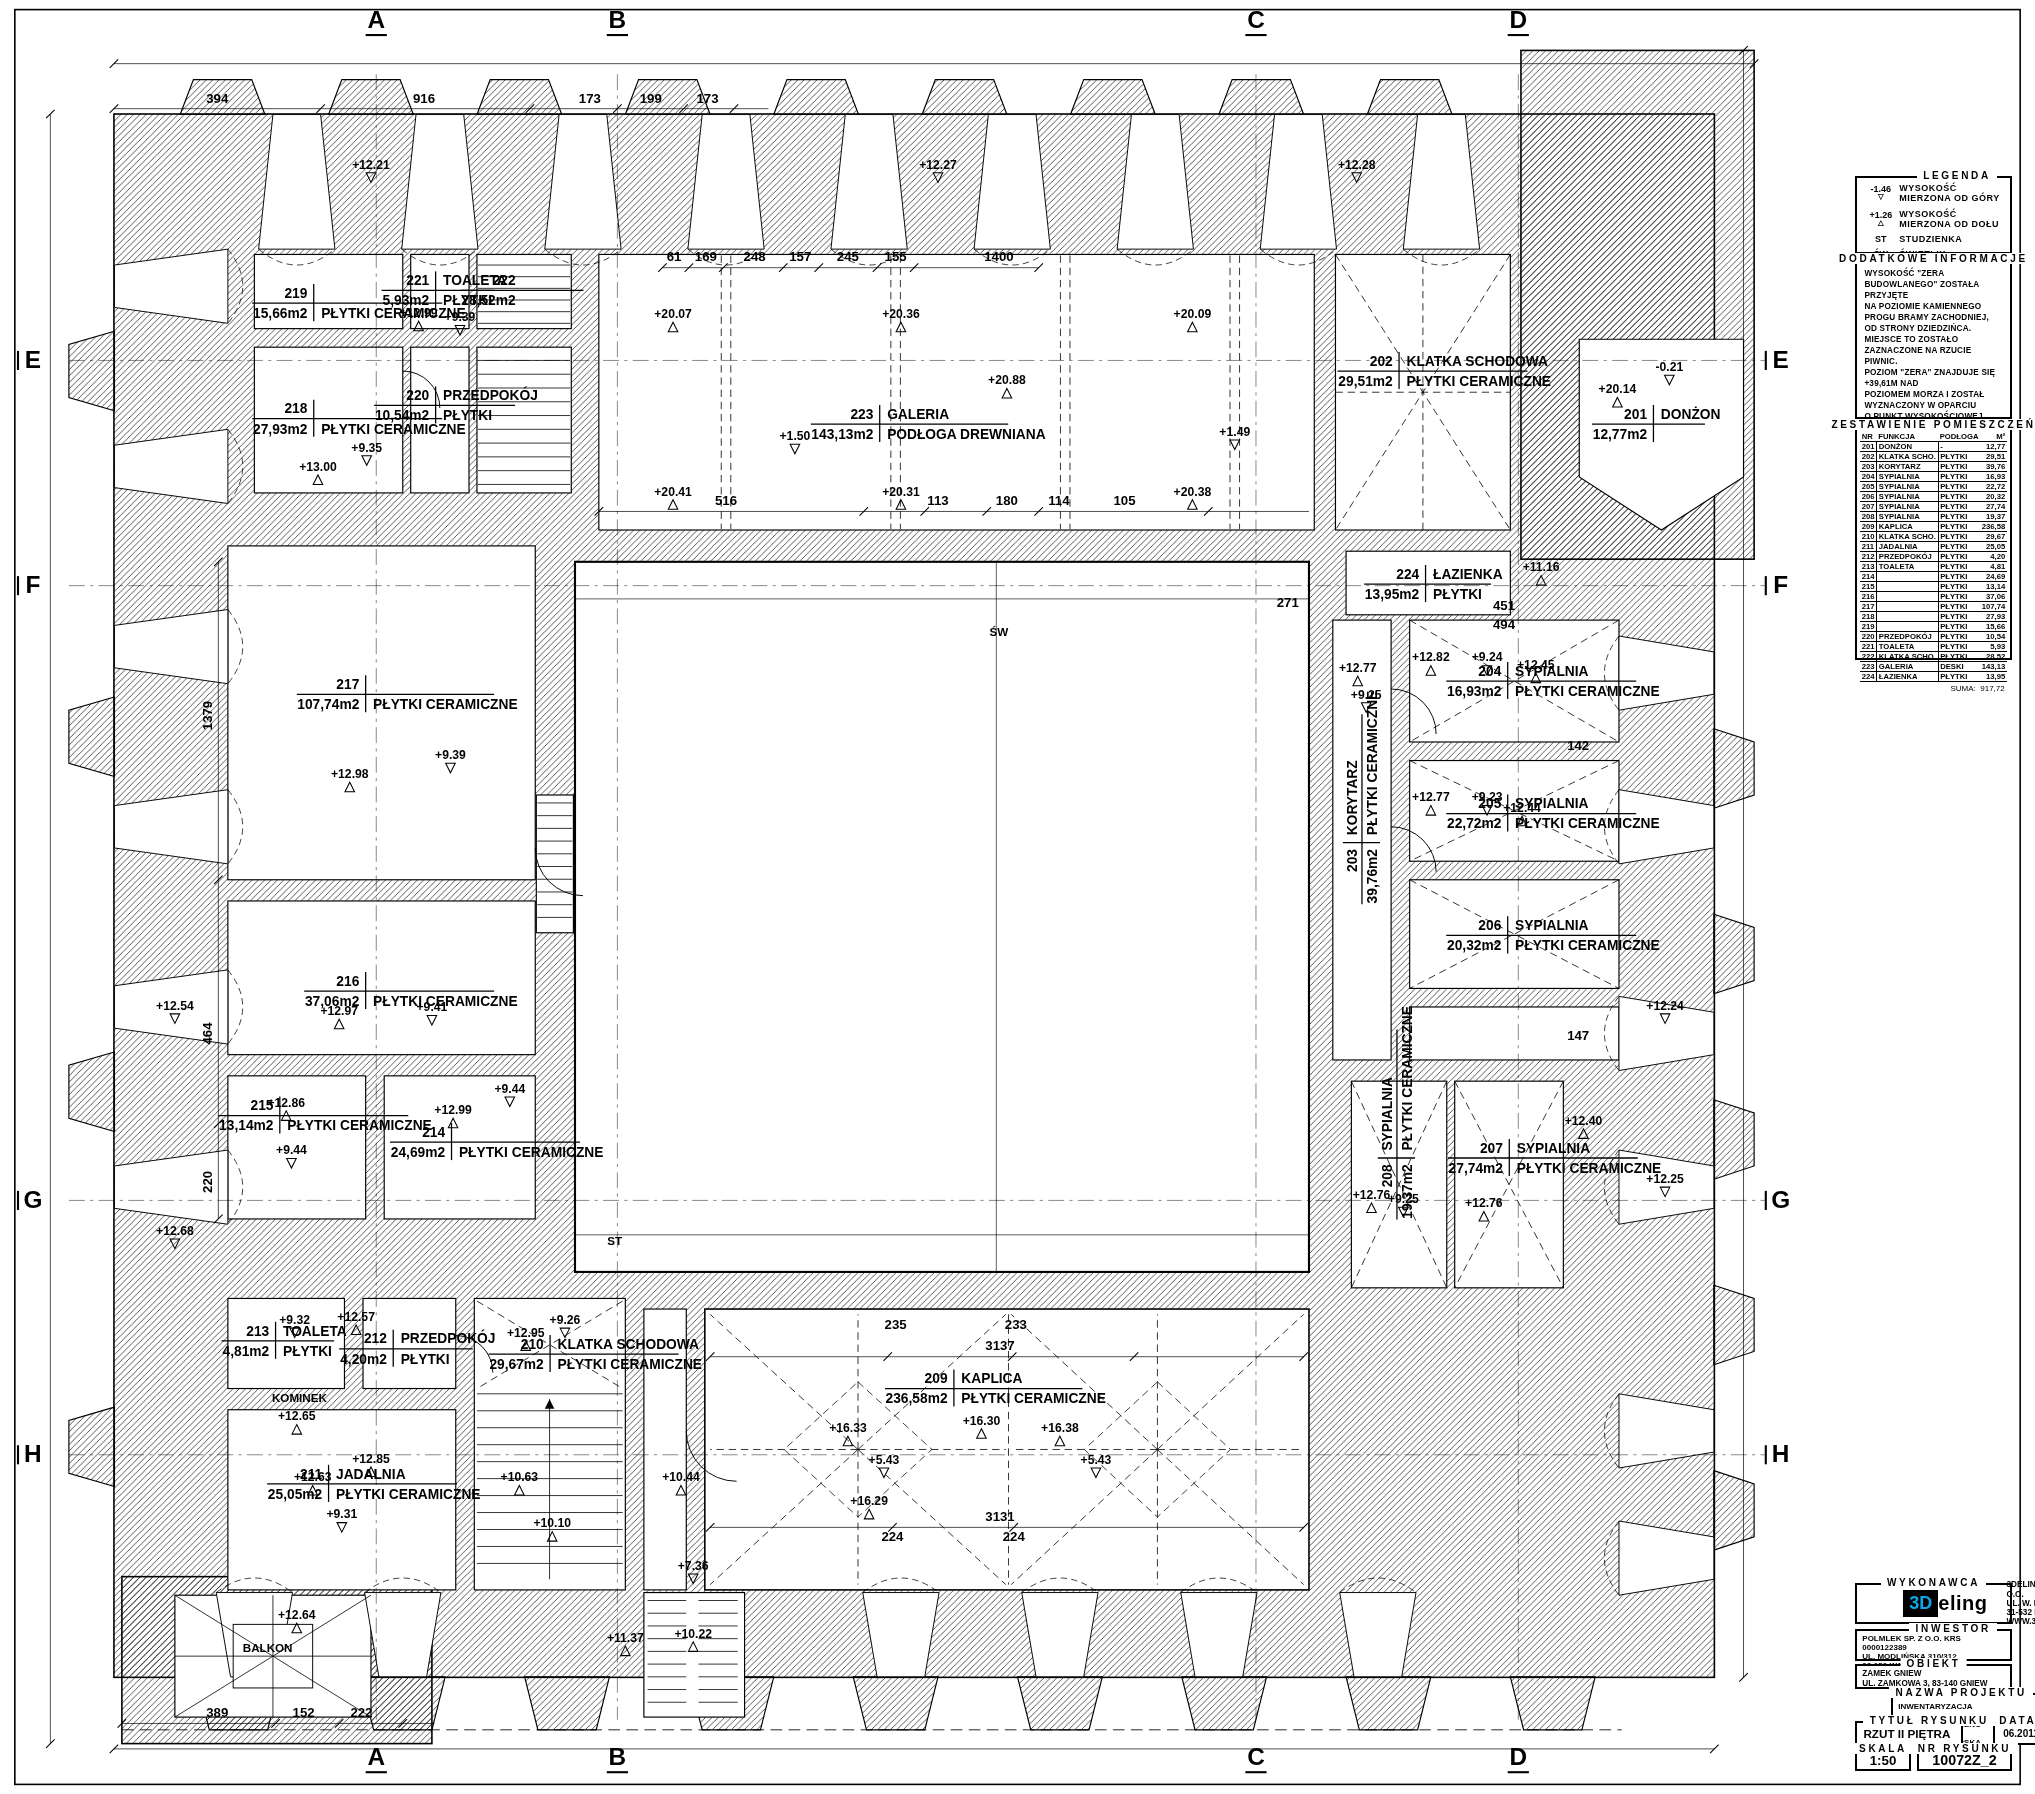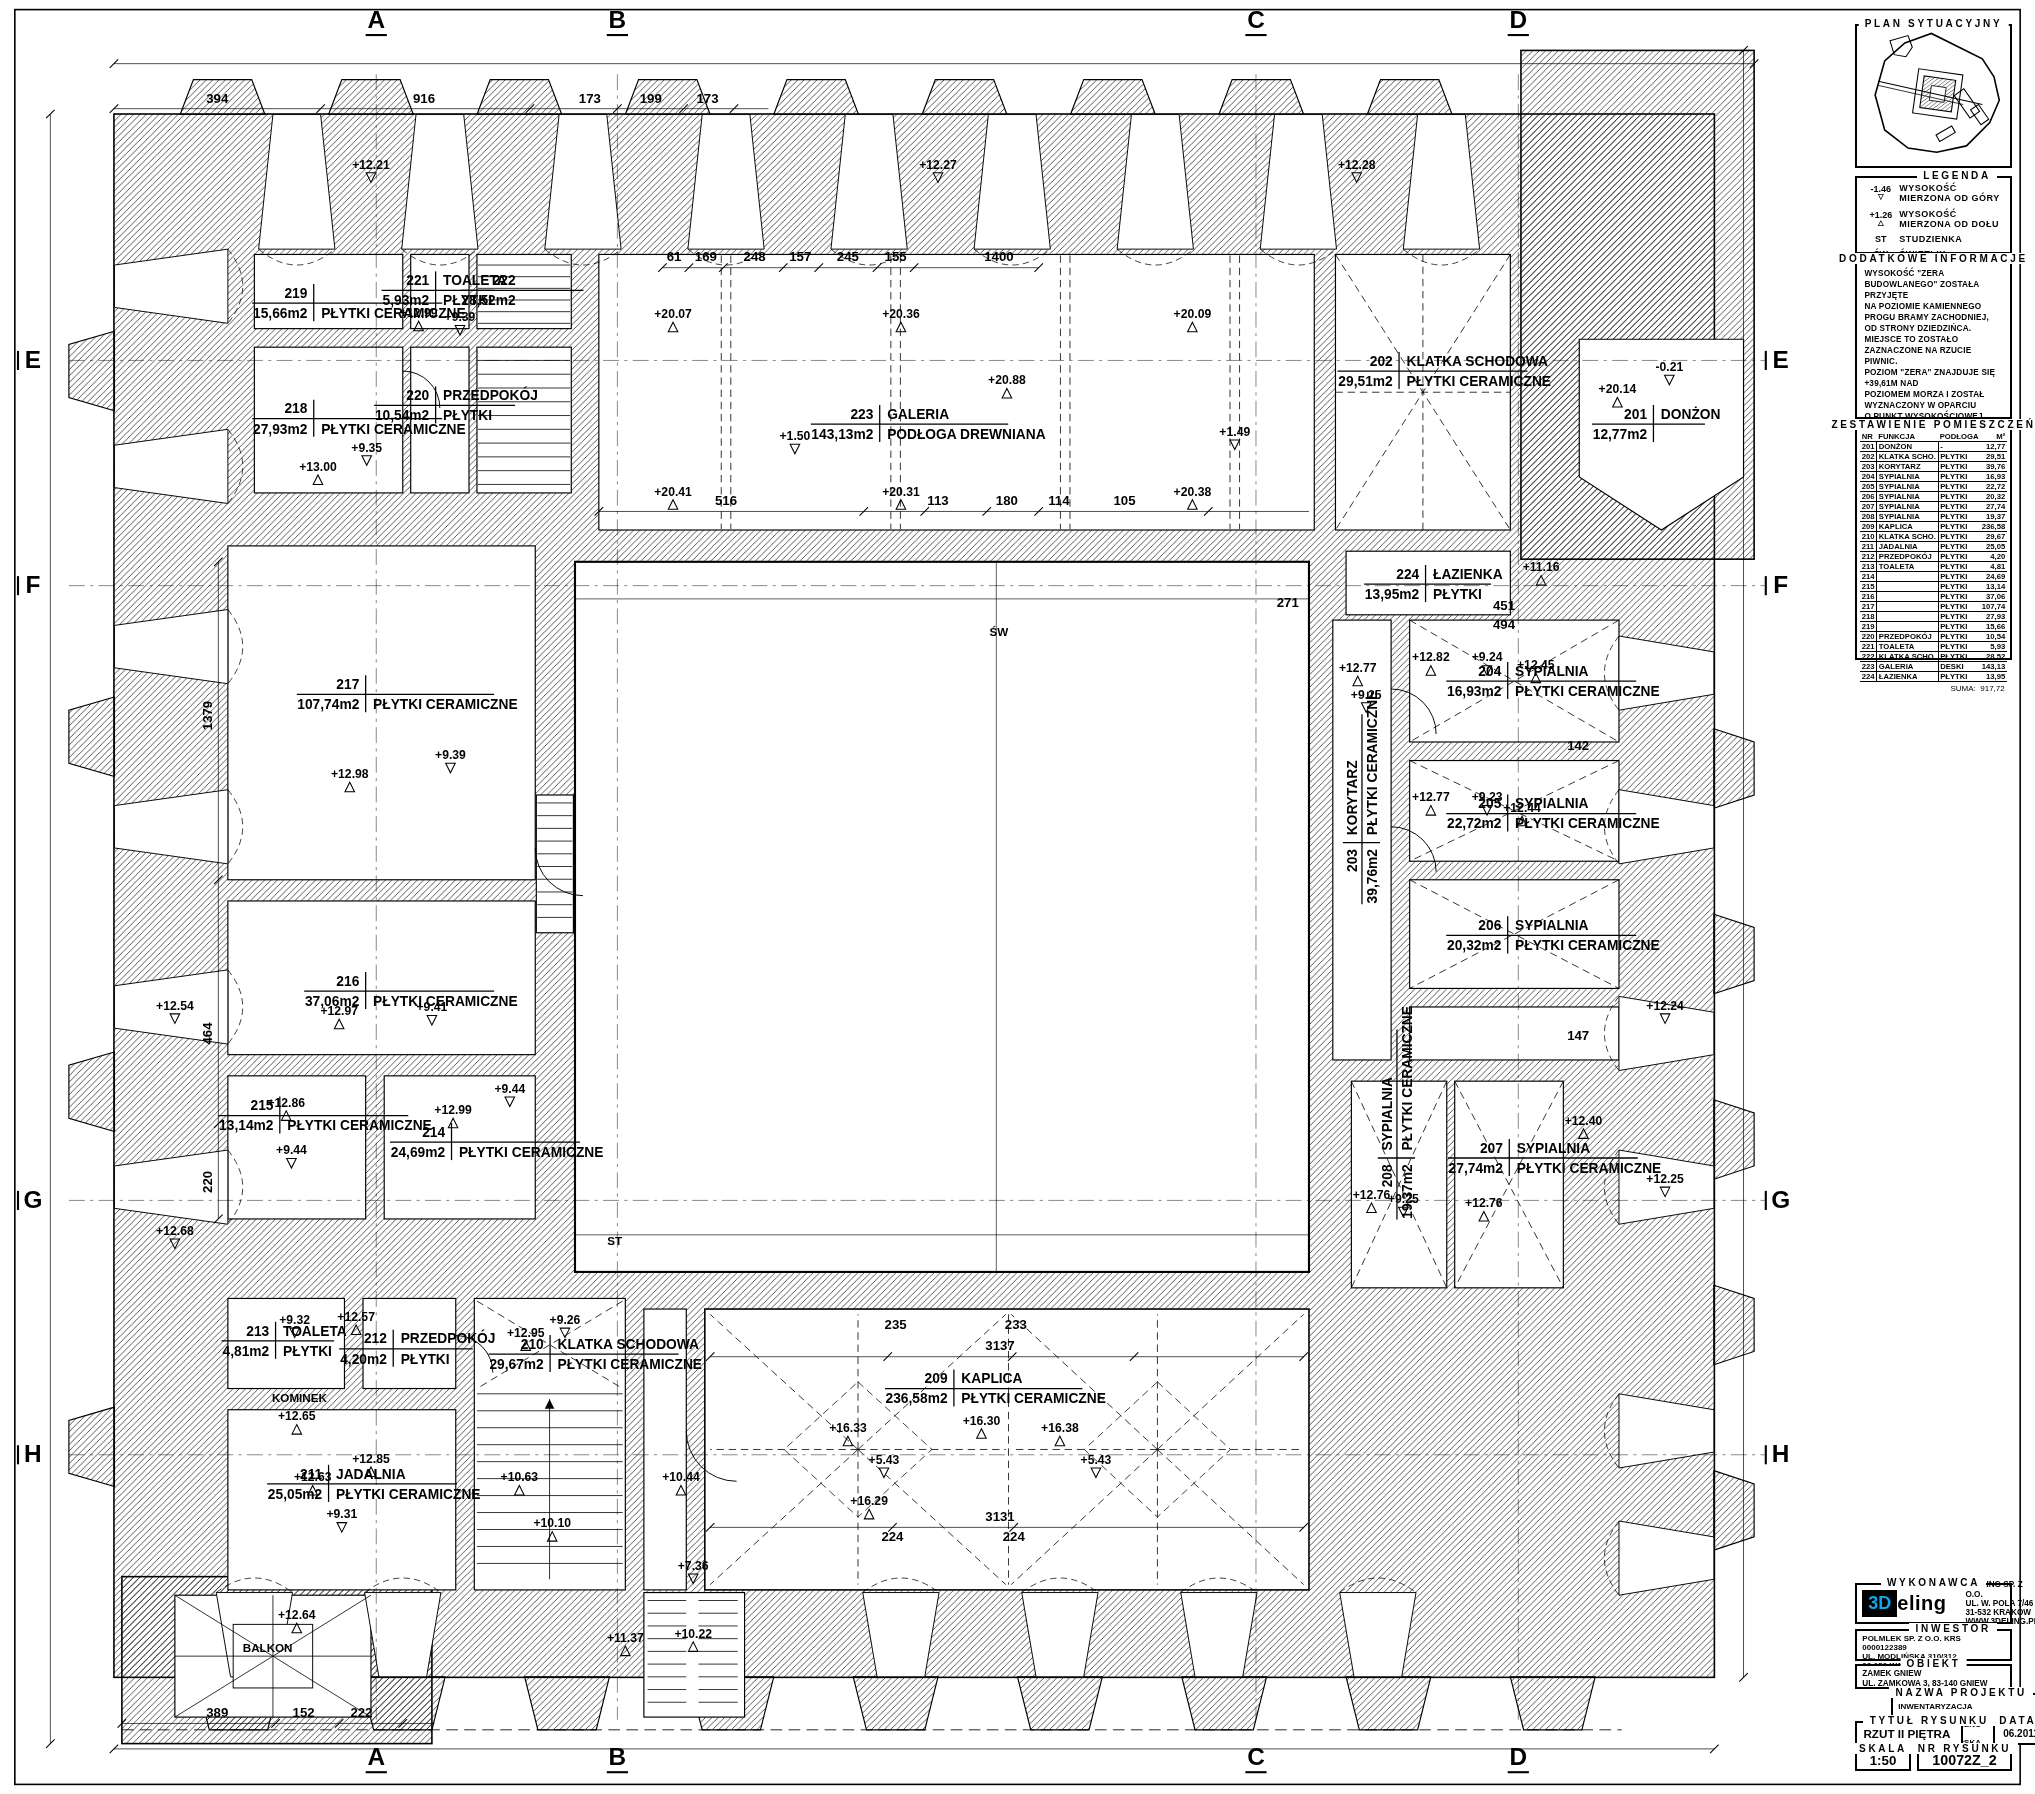--- a/index.html
+++ b/index.html
@@ -856,40 +856,20 @@
           <text x="0" y="0" font-size="23" font-weight="bold" text-anchor="middle" font-family="Liberation Sans,sans-serif" transform="translate(0,0)">+12.25</text>
           <path d="M-9,8 L9,8 L0,26 Z" fill="none" stroke="#000" stroke-width="2"></path>
         </g>
         <text x="0" y="0" font-size="22" font-weight="bold" text-anchor="middle" font-family="Liberation Sans,sans-serif" transform="translate(565,2645)">KOMINEK</text>
         <text x="0" y="0" font-size="22" font-weight="bold" text-anchor="middle" font-family="Liberation Sans,sans-serif" transform="translate(505,3118)">BALKON</text>
         <text x="0" y="0" font-size="22" font-weight="bold" text-anchor="middle" font-family="Liberation Sans,sans-serif" transform="translate(1885,1200)">ŚW</text>
         <text x="0" y="0" font-size="22" font-weight="bold" text-anchor="middle" font-family="Liberation Sans,sans-serif" transform="translate(1160,2350)">ST</text>
       </g>
     </svg>
 
-  <div class="panelbox" style="left:1855px;top:24px;width:157px;height:144px;">
-    <div class="cap c">PLAN SYTUACYJNY</div>
-    <svg width="153" height="139" viewBox="0 0 288 262">
-      <defs>
-          <pattern id="h2" width="8" height="8" patternUnits="userSpaceOnUse">
-        <path d="M0,8 L8,0" stroke="#000" stroke-width="1"></path>
-          </pattern>
-        </defs>
-      <polygon points="90,32 140,14 196,42 236,62 258,96 268,140 250,182 206,226 150,238 96,230 52,196 34,130 52,66" fill="none" stroke="#000" stroke-width="3"></polygon>
-      <polygon points="62,28 96,18 104,40 92,58 70,54" fill="none" stroke="#000" stroke-width="2"></polygon>
-      <rect x="110" y="86" width="84" height="84" fill="none" stroke="#000" stroke-width="2" transform="rotate(8 152 128)"></rect>
-      <rect x="122" y="98" width="60" height="60" fill="url(#h2)" stroke="#000" stroke-width="2" transform="rotate(8 152 128)"></rect>
-      <rect x="138" y="114" width="28" height="28" fill="#fff" stroke="#000" stroke-width="1.5" transform="rotate(8 152 128)"></rect>
-      <line x1="40" y1="104" x2="236" y2="148" stroke="#000" stroke-width="2"></line>
-      <line x1="40" y1="112" x2="200" y2="148" stroke="#000" stroke-width="1.5"></line>
-      <rect x="196" y="120" width="22" height="52" fill="none" stroke="#000" stroke-width="2" transform="rotate(-35 207 146)"></rect>
-      <rect x="222" y="150" width="18" height="34" fill="none" stroke="#000" stroke-width="2" transform="rotate(-35 231 167)"></rect>
-      <rect x="150" y="196" width="34" height="14" fill="none" stroke="#000" stroke-width="2" transform="rotate(-30 167 203)"></rect>
-    </svg>
-  </div>
 
   <div class="panelbox" style="left:1855px;top:176px;width:157px;height:78px;">
     <div class="cap r">LEGENDA</div>
     <div id="legend-items">
         <div class="legend-row">
           <div class="legend-sym">
             <div>-1.46</div>
             <div style="font-size: 7.4px;">▽</div>
           </div>
           <div class="legend-lab">WYSOKOŚĆ MIERZONA OD GÓRY</div>
@@ -1125,21 +1105,21 @@
             <td class="fl">PŁYTKI</td>
             <td class="m2">13,95</td>
           </tr>
         </tbody>
     </table>
     <div class="suma">
       <span>SUMA:</span>&nbsp;&nbsp;<span>917,72</span>
     </div>
   </div>
 
-  <div class="panelbox" style="left:1855px;top:1583px;width:157px;height:41px;">
+  <div class="panelbox" style="left:1855px;top:1583px;width:157px;height:41px;padding-left:41px;">
     <div class="cap c">WYKONAWCA</div>
     <div class="logo-row">
       <div class="logo-sq">3D</div>
       <div class="logo-rest">eling</div>
       <div class="company" id="company-lines">
           <div>3DELING SP. Z O.O.</div>
           <div>UL. W. POLA 7/46</div>
           <div>31-532 KRAKÓW</div>
           <div>WWW.3DELING.PL</div>
         </div>

